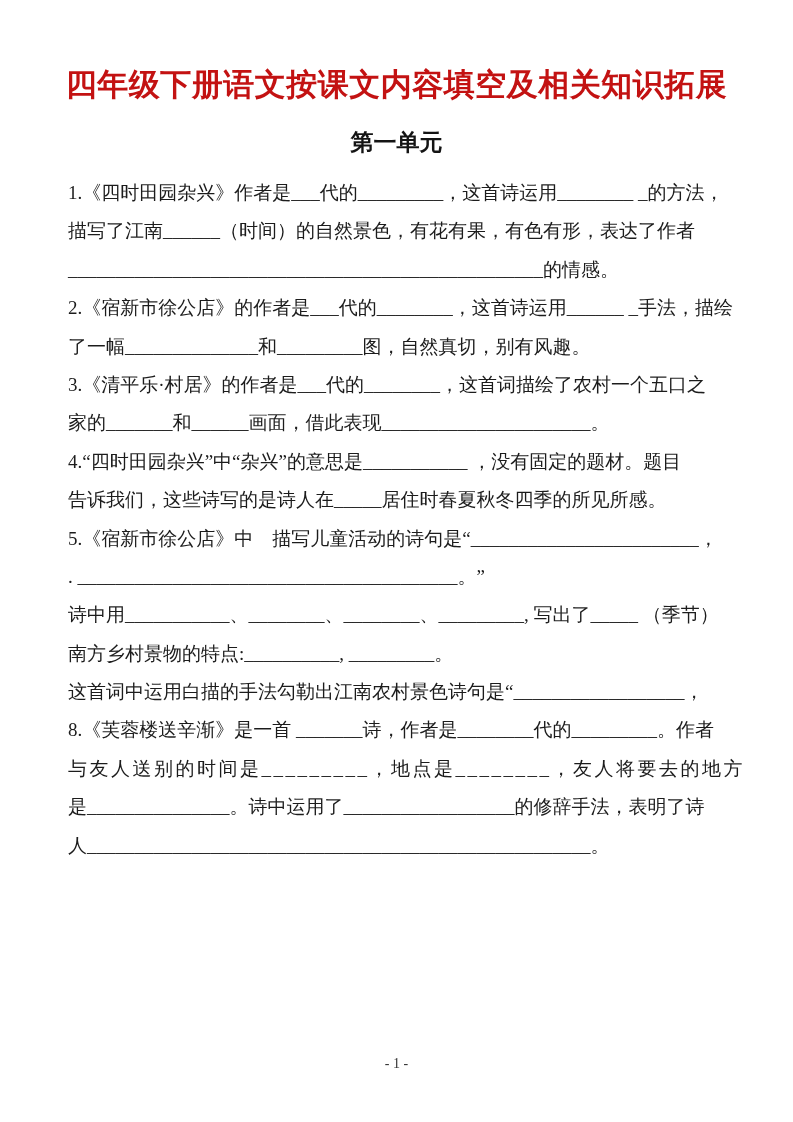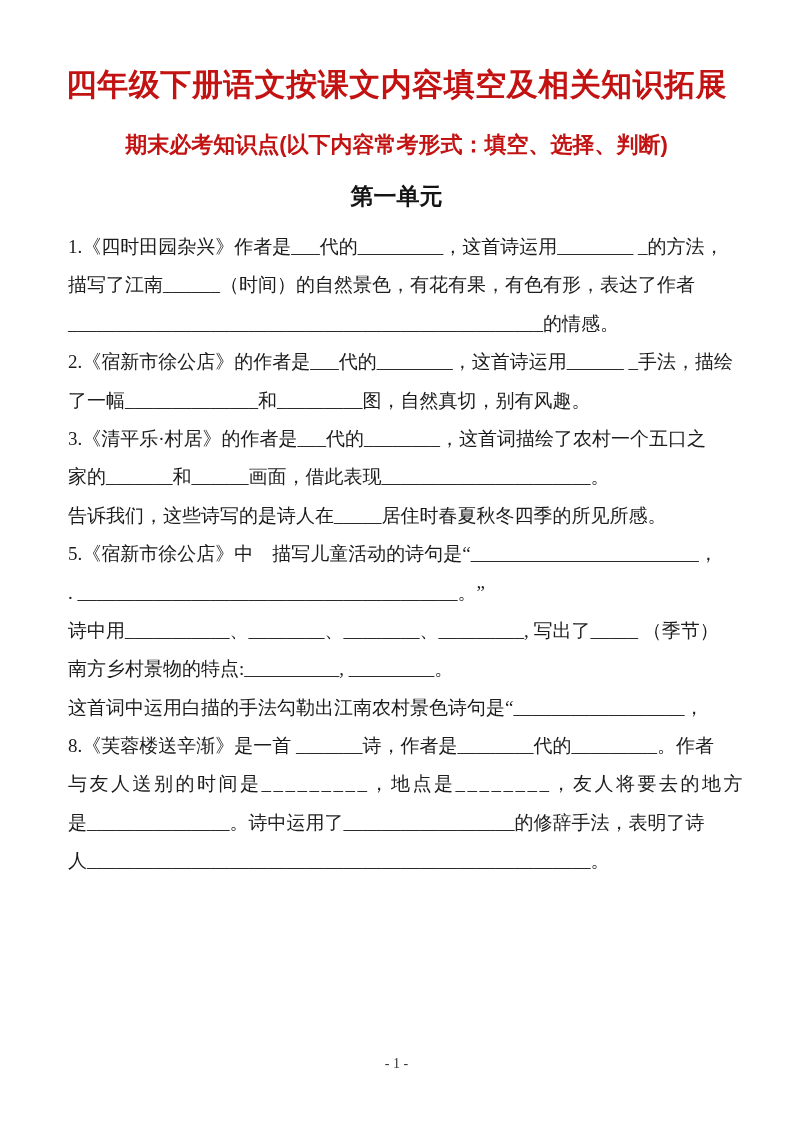--- a/index.html
+++ b/index.html
@@ -66,21 +66,20 @@
     color: #333333;
   }
 </style>
 </head>
 <body>
 
 <div class="page">
 
   <div class="doc-title">四年级下册语文按课文内容填空及相关知识拓展</div>
 
-  <div class="doc-subtitle">期末必考知识点(以下内容常考形式：填空、选择、判断)</div>
 
   <div class="section-heading">第一单元</div>
 
   <div class="body-text">
 
     <div class="question">
       <div class="line">1.《四时田园杂兴》作者是___代的_________，这首诗运用________ _的方法，</div>
       <div class="line">描写了江南______（时间）的自然景色，有花有果，有色有形，表达了作者</div>
       <div class="line">__________________________________________________的情感。</div>
     </div>
@@ -89,20 +88,21 @@
       <div class="line">2.《宿新市徐公店》的作者是___代的________，这首诗运用______ _手法，描绘</div>
       <div class="line">了一幅______________和_________图，自然真切，别有风趣。</div>
     </div>
 
     <div class="question">
       <div class="line">3.《清平乐·村居》的作者是___代的________，这首词描绘了农村一个五口之</div>
       <div class="line">家的_______和______画面，借此表现______________________。</div>
     </div>
 
     <div class="question">
+      <div class="line">4.“四时田园杂兴”中“杂兴”的意思是___________ ，没有固定的题材。题目</div>
       <div class="line">告诉我们，这些诗写的是诗人在_____居住时春夏秋冬四季的所见所感。</div>
     </div>
 
     <div class="question">
       <div class="line">5.《宿新市徐公店》中　描写儿童活动的诗句是“________________________，</div>
       <div class="line">. ________________________________________。”</div>
     </div>
 
     <div class="question">
       <div class="line">诗中用___________、________、________、_________, 写出了_____ （季节）</div>

